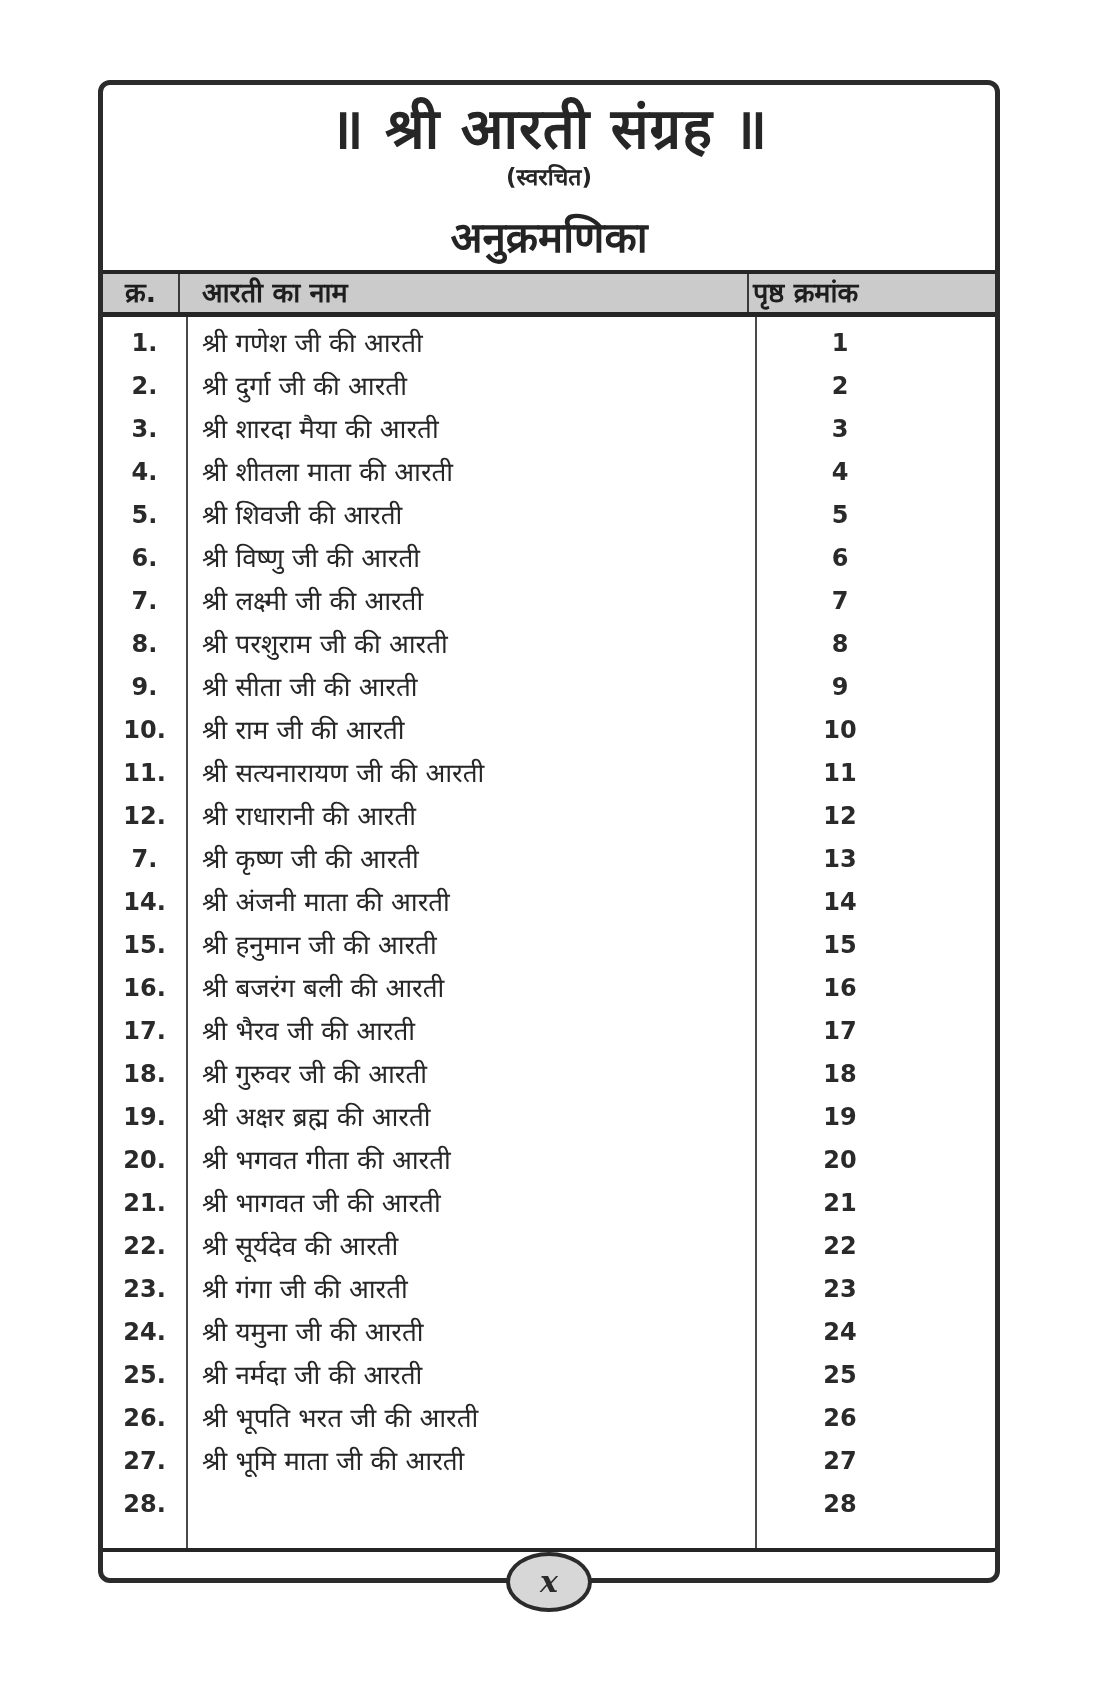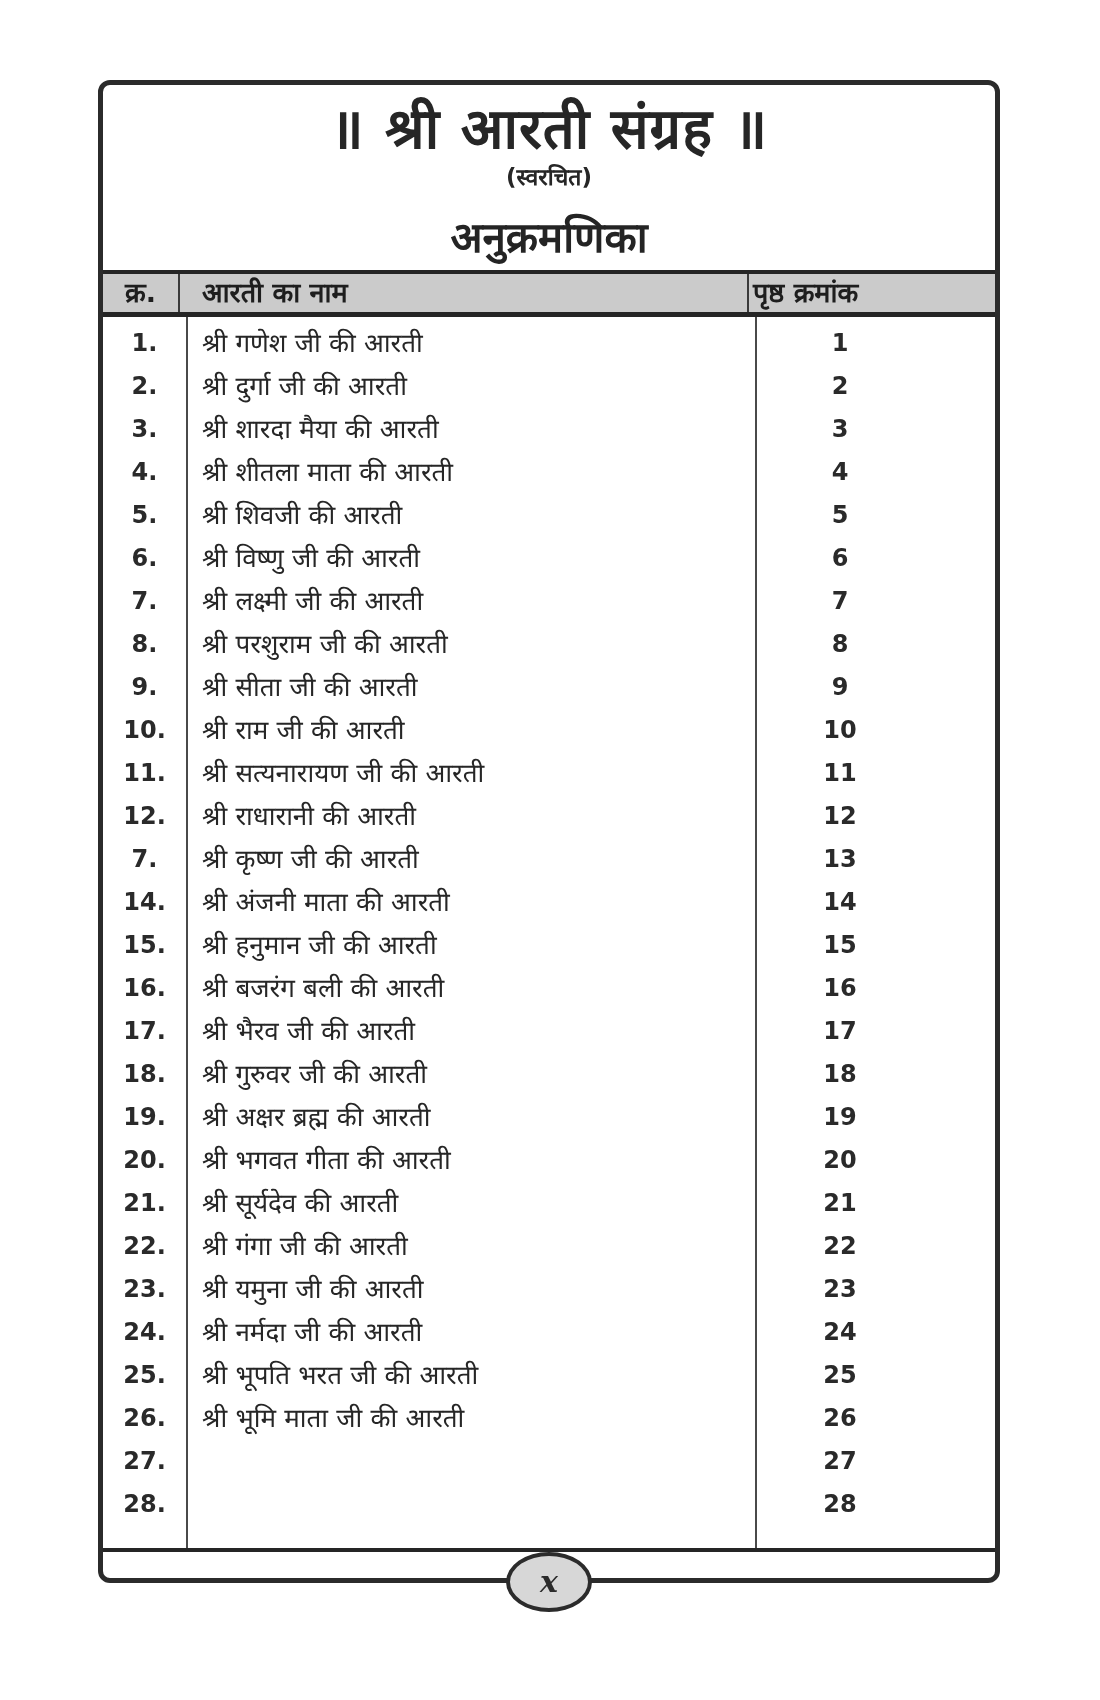--- a/index.html
+++ b/index.html
@@ -145,20 +145,21 @@
           <div class="cell cell-name">श्री सत्यनारायण जी की आरती</div>
           <div class="cell cell-name">श्री राधारानी की आरती</div>
           <div class="cell cell-name">श्री कृष्ण जी की आरती</div>
           <div class="cell cell-name">श्री अंजनी माता की आरती</div>
           <div class="cell cell-name">श्री हनुमान जी की आरती</div>
           <div class="cell cell-name">श्री बजरंग बली की आरती</div>
           <div class="cell cell-name">श्री भैरव जी की आरती</div>
           <div class="cell cell-name">श्री गुरुवर जी की आरती</div>
           <div class="cell cell-name">श्री अक्षर ब्रह्म की आरती</div>
           <div class="cell cell-name">श्री भगवत गीता की आरती</div>
+          <div class="cell cell-name">श्री भागवत जी की आरती</div>
           <div class="cell cell-name">श्री सूर्यदेव की आरती</div>
           <div class="cell cell-name">श्री गंगा जी की आरती</div>
           <div class="cell cell-name">श्री यमुना जी की आरती</div>
           <div class="cell cell-name">श्री नर्मदा जी की आरती</div>
           <div class="cell cell-name">श्री भूपति भरत जी की आरती</div>
           <div class="cell cell-name">श्री भूमि माता जी की आरती</div>
         </div>
       <div class="col col-page" id="col-page">
           <div class="cell cell-page">1</div>
           <div class="cell cell-page">2</div>

